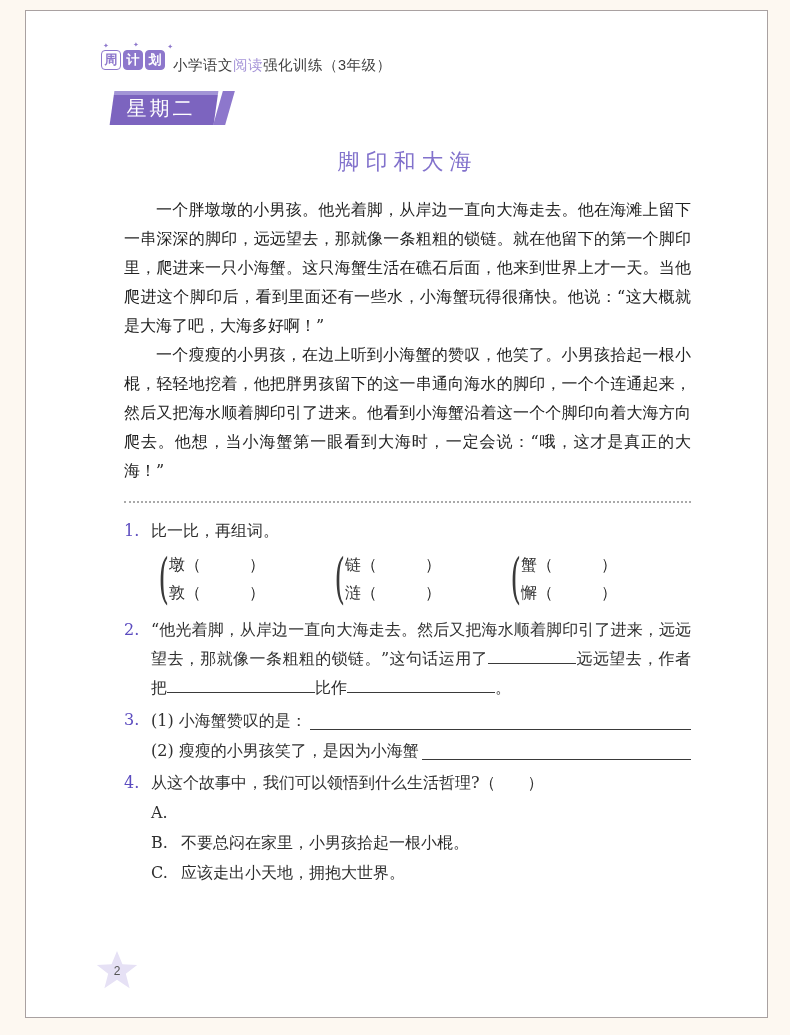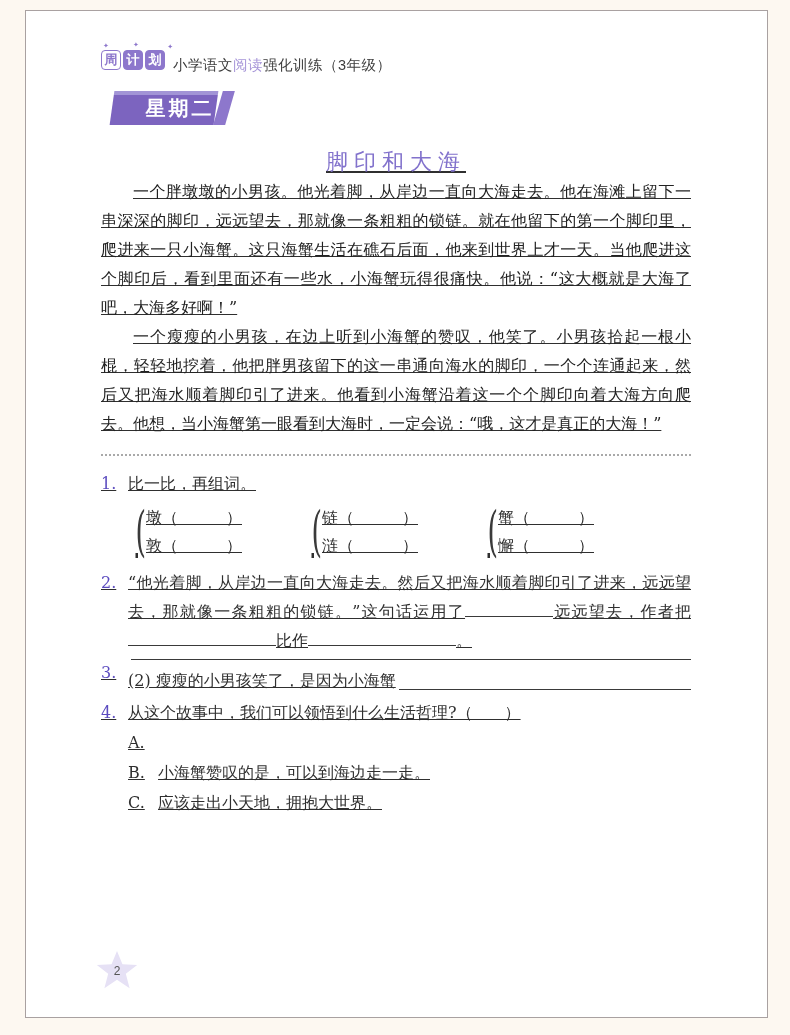--- a/index.html
+++ b/index.html
@@ -7,21 +7,21 @@
   body {
     background:#fdf8f1;
     font-family:"DejaVu Serif","Liberation Serif",serif;
     color:#2f2f2f;
     position:relative;
   }
   .sheet {
     position:absolute; left:25px; top:10px; width:743px; height:1008px;
     background:#ffffff; border:1.5px solid #a9a1a1;
   }
-  .content { padding:0 76px 0 75px;text-decoration:underline; }
+  .content { padding:0 76px 0 98px; }
 
   
   .header-row { display:flex; align-items:center; margin:33px 0 0 75px; }
   .logo { position:relative; display:flex; align-items:center; gap:2px; margin-right:8px; }
   .logo .char {
     width:20px; height:20px; border-radius:4px;
     display:flex; align-items:center; justify-content:center;
     font-family:"Liberation Sans",sans-serif; font-size:13px; font-weight:bold;
   }
   .logo .char.outline { background:#fff; border:1.5px solid #8d77cc; color:#8d77cc; }
@@ -38,32 +38,32 @@
   .badge-main {
     position:absolute; left:6px; top:0; width:104px; height:34px;
     background:linear-gradient(#a294d6 0, #a294d6 4px, #7c64bf 4px);
     transform:skewX(-8deg);
   }
   .badge-fold {
     position:absolute; left:112px; top:0; width:12px; height:34px;
     background:#8d77cc; transform:skewX(-16deg);
   }
   .badge-label {
-    position:absolute; left:22px; top:0; width:104px; height:34px;
+    position:absolute; left:3px; top:0; width:104px; height:34px;
     display:flex; align-items:center; justify-content:center;
     color:#fff; font-family:"Liberation Sans",sans-serif;
-    font-size:20px; font-weight:bold; letter-spacing:3px;
+    font-size:20px; font-weight:normal; letter-spacing:3px;
   }
 
   
   .article-title {
     text-align:center; margin-top:22px;
     font-size:22px; font-weight:500; color:#8272cc; letter-spacing:6px;
   }
-  .passage { }
+  .passage { margin-top:18px; }
   .passage p {
     font-size:16px; line-height:29px; text-indent:2em;
     text-align:justify; color:#222;
   }
   .divider { border-bottom:2px dotted #a9a9a9; margin:16px 0 13px; }
 
   
   .question { display:flex; margin-top:3px; font-size:16px; line-height:29px; }
   .qnum { flex:none; width:27px; color:#5b4bbf; }
   .qbody { flex:1; text-align:justify; }
@@ -164,39 +164,40 @@
       <span class="qnum">2.</span>
       <div class="qbody">
         <span>“他光着脚，从岸边一直向大海走去。然后又把海水顺着脚印引了进来，远远望去，那就像一条粗粗的锁链。”这句话运用了</span><span class="blank blank-sm"></span><span>远远望去，作者把</span><span class="blank blank-md"></span><span>比作</span><span class="blank blank-md"></span><span>。</span>
       </div>
     </div>
 
     <div class="question">
       <span class="qnum">3.</span>
       <div class="qbody">
         <div class="sub-item">
+          <span>(1) 小海蟹赞叹的是：</span>
           <span class="fill-line"></span>
         </div>
         <div class="sub-item">
           <span>(2) 瘦瘦的小男孩笑了，是因为小海蟹</span>
           <span class="fill-line"></span>
         </div>
       </div>
     </div>
 
     <div class="question">
       <span class="qnum">4.</span>
       <div class="qbody">
         <div>从这个故事中，我们可以领悟到什么生活哲理?（　　）</div>
         <div class="option">
           <span class="opt-label">A.</span>
         </div>
         <div class="option">
           <span class="opt-label">B.</span>
-          <span>小海蟹赞叹的是，可以到海边走一走。</span>
+          <span>不要总闷在家里，小男孩拾起一根小棍。</span>
         </div>
         <div class="option">
           <span class="opt-label">C.</span>
           <span>应该走出小天地，拥抱大世界。</span>
         </div>
       </div>
     </div>
   </div>
 
   <div class="page-star">

